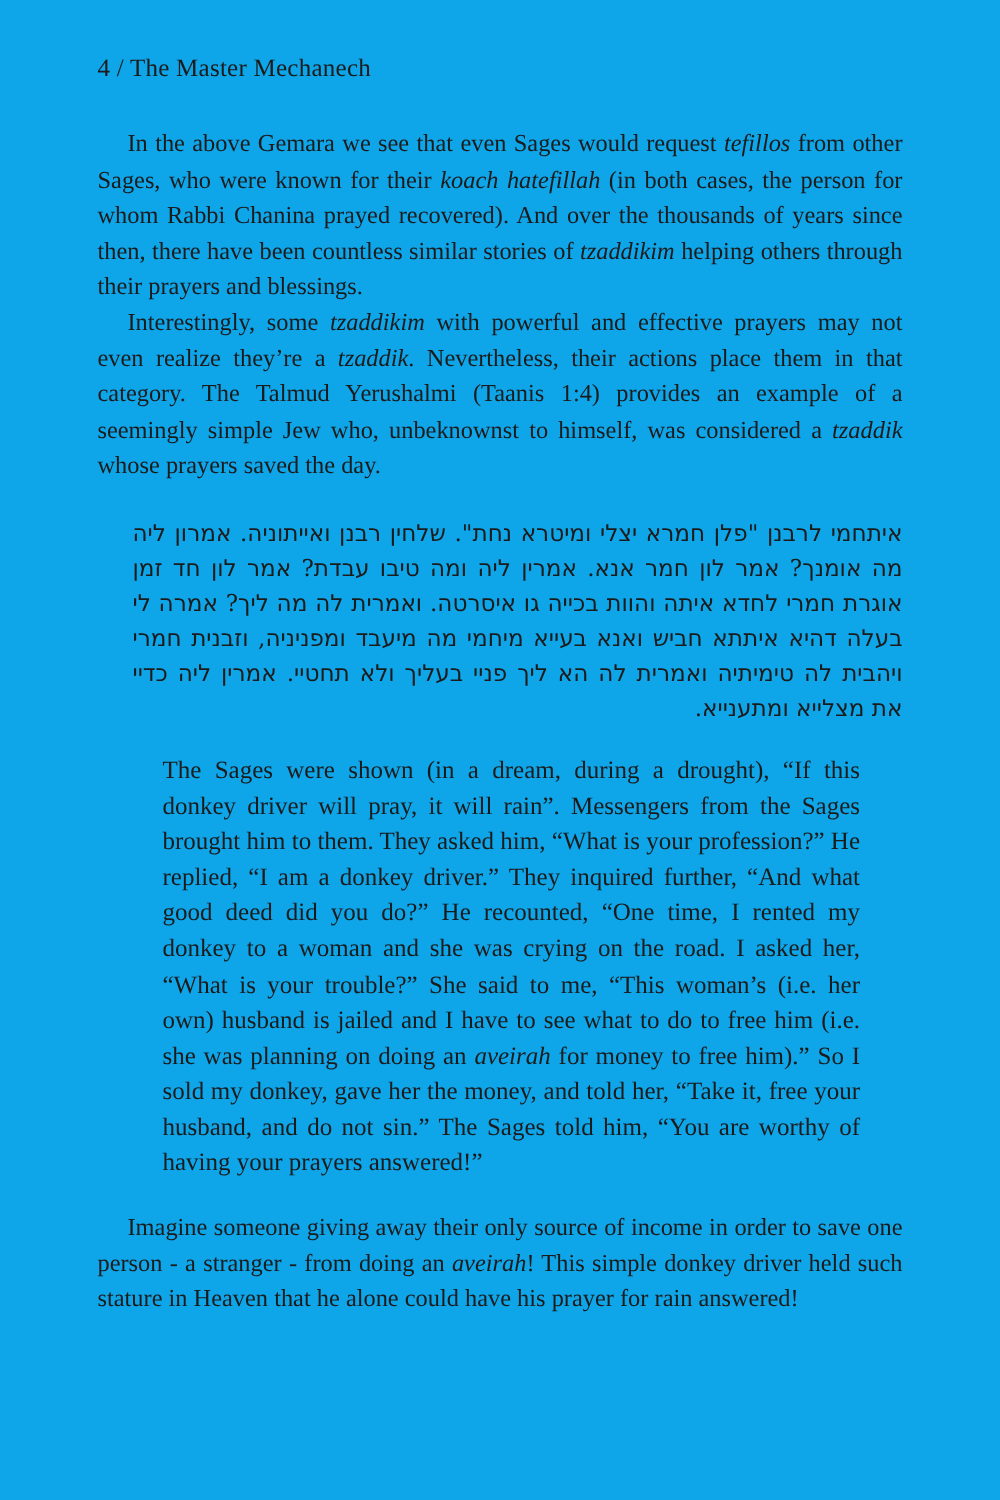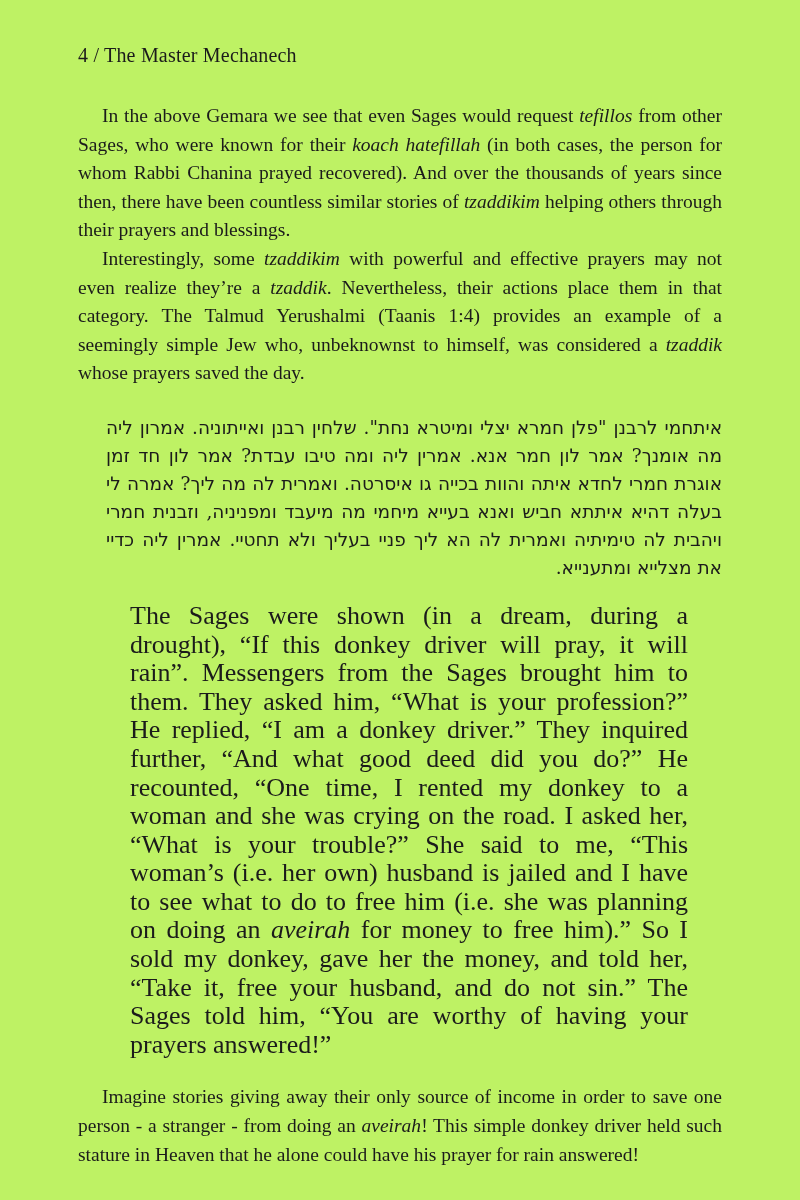--- a/index.html
+++ b/index.html
@@ -5,21 +5,21 @@
   html, body {
     margin: 0;
     padding: 0;
     background: #ffffff;
   }
   .page {
     position: relative;
     width: 800px;
     height: 1200px;
     box-sizing: border-box;
-    background: #bef264;
+    background: #0ea5e9;
     color: #1b1b1b;
     padding: 42px 78px 0 78px;
     font-family: "Liberation Serif", serif;
     overflow: hidden;
   }
   .running-head {
     font-size: 20px;
     line-height: 26px;
     margin: 0 0 34px 0;
     text-align: left;
@@ -35,21 +35,21 @@
   .hebrew-quote {
     direction: rtl;
     unicode-bidi: embed;
     font-family: "DejaVu Serif", "DejaVu Sans", serif;
     font-size: 18.5px;
     line-height: 28px;
     text-align: justify;
     margin: 26px 0 20px 28px;
   }
   .translation-quote {
-    font-size: 26px;
+    font-size: 20px;
     line-height: 28.6px;
     text-align: justify;
     margin: 0 34px 24px 52px;
   }
   .para i, .translation-quote i {
   }
 </style>
 </head>
 <body>
 
@@ -60,17 +60,17 @@
   </div>
 
   <p class="para"><span>In the above Gemara we see that even Sages would request </span><i>tefillos</i><span> from other Sages, who were known for their </span><i>koach hatefillah</i><span> (in both cases, the person for whom Rabbi Chanina prayed recovered). And over the thousands of years since then, there have been countless similar stories of </span><i>tzaddikim</i><span> helping others through their prayers and blessings.</span></p>
 
   <p class="para"><span>Interestingly, some </span><i>tzaddikim</i><span> with powerful and effective prayers may not even realize they’re a </span><i>tzaddik</i><span>. Nevertheless, their actions place them in that category. The Talmud Yerushalmi (Taanis 1:4) provides an example of a seemingly simple Jew who, unbeknownst to himself, was considered a </span><i>tzaddik</i><span> whose prayers saved the day.</span></p>
 
   <div class="hebrew-quote" dir="rtl" lang="he">איתחמי לרבנן "פלן חמרא יצלי ומיטרא נחת". שלחין רבנן ואייתוניה. אמרון ליה מה אומנך? אמר לון חמר אנא. אמרין ליה ומה טיבו עבדת? אמר לון חד זמן אוגרת חמרי לחדא איתה והוות בכייה גו איסרטה. ואמרית לה מה ליך? אמרה לי בעלה דהיא איתתא חביש ואנא בעייא מיחמי מה מיעבד ומפניניה, וזבנית חמרי ויהבית לה טימיתיה ואמרית לה הא ליך פניי בעליך ולא תחטיי. אמרין ליה כדיי את מצלייא ומתענייא.</div>
 
   <div class="translation-quote"><span>The Sages were shown (in a dream, during a drought), “If this donkey driver will pray, it will rain”. Messengers from the Sages brought him to them. They asked him, “What is your profession?” He replied, “I am a donkey driver.” They inquired further, “And what good deed did you do?” He recounted, “One time, I rented my donkey to a woman and she was crying on the road. I asked her, “What is your trouble?” She said to me, “This woman’s (i.e. her own) husband is jailed and I have to see what to do to free him (i.e. she was planning on doing an </span><i>aveirah</i><span> for money to free him).” So I sold my donkey, gave her the money, and told her, “Take it, free your husband, and do not sin.” The Sages told him, “You are worthy of having your prayers answered!”</span></div>
 
-  <p class="para"><span>Imagine stories giving away their only source of income in order to save one person - a stranger - from doing an </span><i>aveirah</i><span>! This simple donkey driver held such stature in Heaven that he alone could have his prayer for rain answered!</span></p>
+  <p class="para"><span>Imagine someone giving away their only source of income in order to save one person - a stranger - from doing an </span><i>aveirah</i><span>! This simple donkey driver held such stature in Heaven that he alone could have his prayer for rain answered!</span></p>
 
 
 
 </div>
 
 </body></html>

